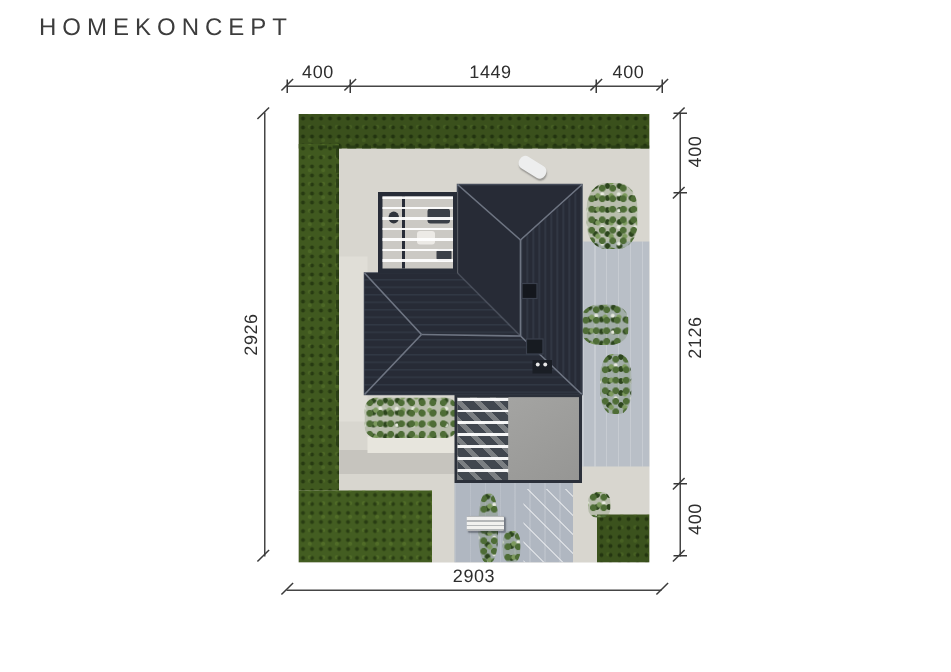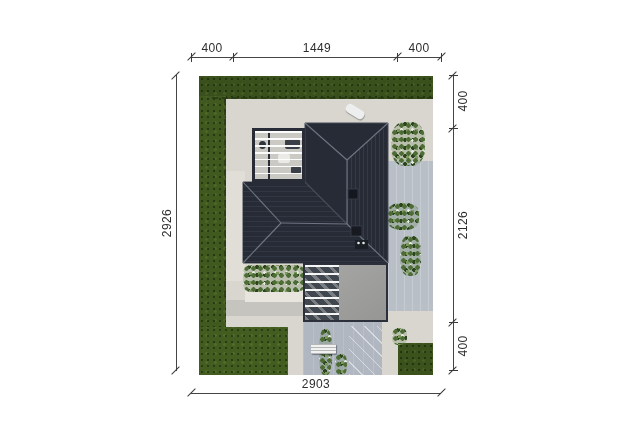--- a/index.html
+++ b/index.html
@@ -89,20 +89,21 @@
   .dim-h .slash{transform:rotate(-45deg);top:-1px;}
   .dim-v .slash{transform:rotate(-45deg);left:-6px;}
   .dim-h .lbl{position:absolute;top:-16px;transform:translateX(-50%);white-space:nowrap;}
   .dim-v .lbl{position:absolute;white-space:nowrap;transform:translate(-50%,-50%) rotate(-90deg);}
 </style>
 </head>
 <body>
 
 <div class="page">
 
+  <div class="logo">HOMEKONCEPT</div>
 
   <div class="plan">
     <div class="pave-light"></div>
     <div class="pave-blue"></div>
     <div class="driveway"></div>
     <div class="slabs"></div>
     <div class="gray-band"></div>
     <div class="gravel"></div>
 
     <div class="lawn lawn-top"></div>
@@ -175,21 +176,21 @@
     <div class="line-h"></div>
     <span class="slash" style="left:-5px;"></span>
       <span class="cross-v" style="left:0;top:-4px;"></span>
     <span class="slash" style="left:37px;"></span>
       <span class="cross-v" style="left:42px;top:-4px;"></span>
     <span class="slash" style="left:201px;"></span>
       <span class="cross-v" style="left:206px;top:-4px;"></span>
     <span class="slash" style="left:245px;"></span>
       <span class="cross-v" style="left:250px;top:-4px;"></span>
     <span class="lbl" style="left:21px;">400</span>
-    <span class="lbl" style="left:126px;">1449</span>
+    <span class="lbl" style="left:136px;">1449</span>
     <span class="lbl" style="left:228px;">400</span>
   </div>
 
   <div class="dim dim-h" style="left:191px;top:393px;width:250px;height:0;">
     <div class="line-h"></div>
     <span class="slash" style="left:-5px;"></span>
     <span class="slash" style="left:245px;"></span>
     <span class="lbl" style="left:125px;">2903</span>
   </div>
 

